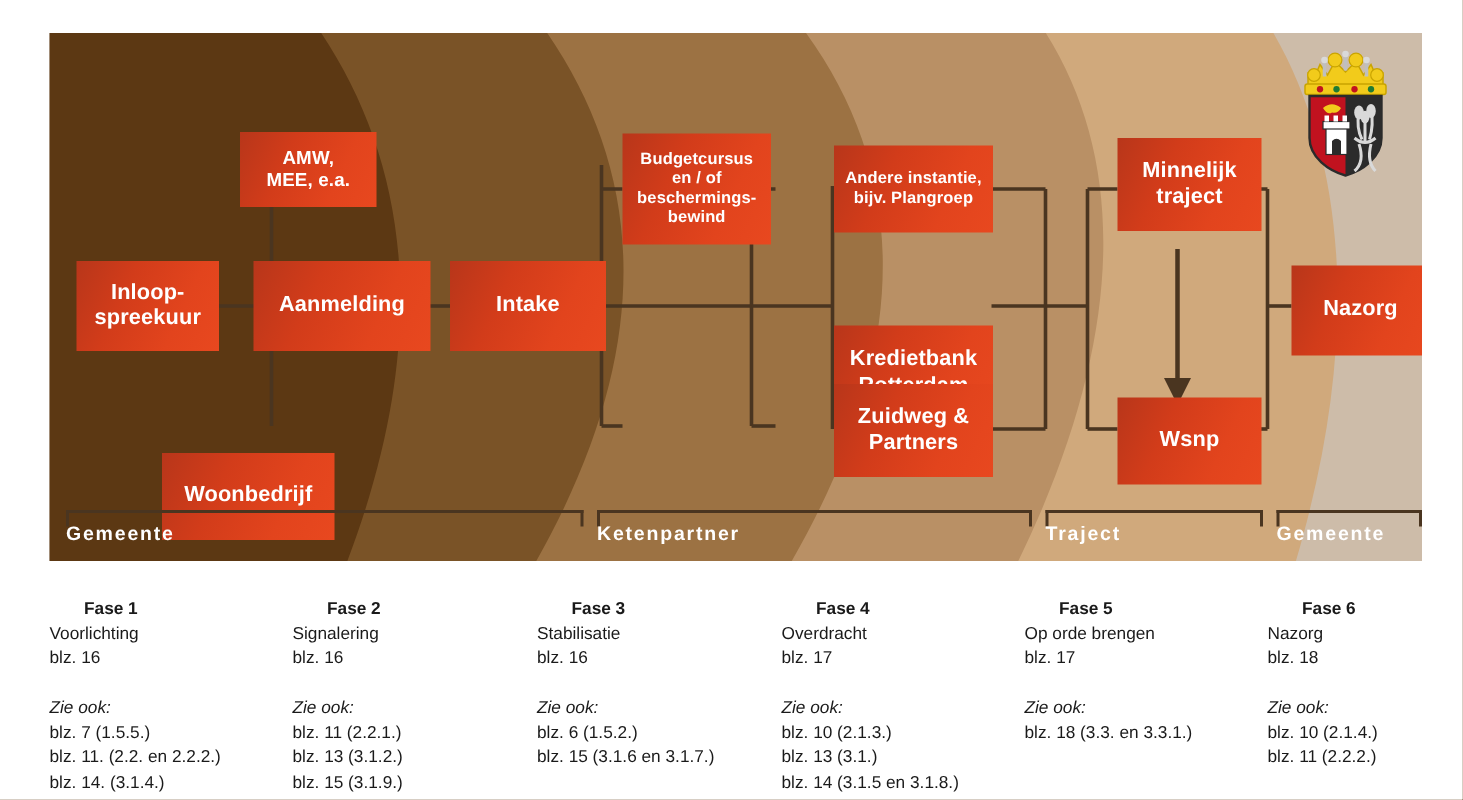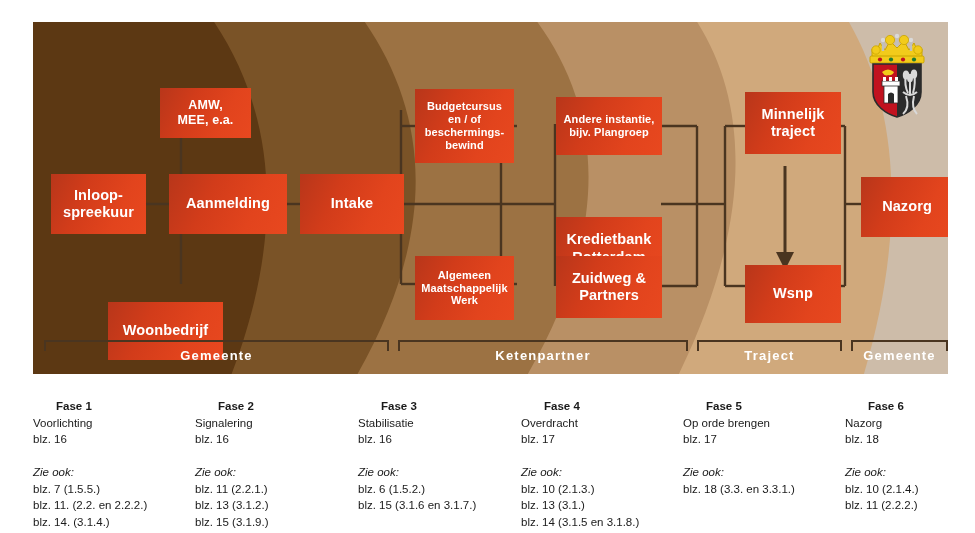--- a/index.html
+++ b/index.html
@@ -18,21 +18,21 @@
        color:#fff;display:flex;align-items:center;justify-content:center;text-align:center;
        font-weight:bold;line-height:1.18;box-sizing:border-box;padding:2px 4px;
        letter-spacing:.1px;}
   .b-lg{font-size:14.5px;text-align:center;}
   .b-md{font-size:12.5px;margin-left:24px;}
   .b-sm{font-size:11px;}
 
   
   .bracket{position:absolute;border:2px solid #4a3520;border-bottom:none;height:11px;box-sizing:border-box;}
   .grp-label{position:absolute;color:#ffffff;font-size:13px;font-weight:bold;letter-spacing:1.2px;
-             text-align:center;}
+             text-align:left;}
 
   
   #crest{position:absolute;right:16px;top:8px;width:70px;height:88px;}
 
   
   #footer{position:absolute;left:0;top:398px;width:975px;height:135px;}
   .fcol{position:absolute;top:0;font-size:11.5px;color:#1a1a1a;line-height:16.5px;}
   .fcol .ttl{font-weight:bold;padding-left:23px;}
   .fcol .zie{font-style:italic;margin-top:16.5px;}
   .fcol .ln{white-space:nowrap;}
@@ -122,25 +122,20 @@
     <span style="white-space:pre-line">Woonbedrijf</span>
   </div>
 
   <div class="box b-sm" style="left:382px;top:67px;width:99px;height:74px;">
     <span style="white-space:pre-line">Budgetcursus
 en / of
 beschermings-
 bewind</span>
   </div>
 
-  <div class="box b-sm" style="left:382px;top:234px;width:99px;height:64px;">
-    <span style="white-space:pre-line">Algemeen
-Maatschappelijk
-Werk</span>
-  </div>
 
   <div class="box b-sm" style="left:523px;top:75px;width:106px;height:58px;">
     <span style="white-space:pre-line">Andere instantie,
 bijv. Plangroep</span>
   </div>
 
   <div class="box b-lg" style="left:523px;top:155px;width:106px;height:63px;margin-top:40px;">
     <span style="white-space:pre-line">Kredietbank
 Rotterdam</span>
   </div>

